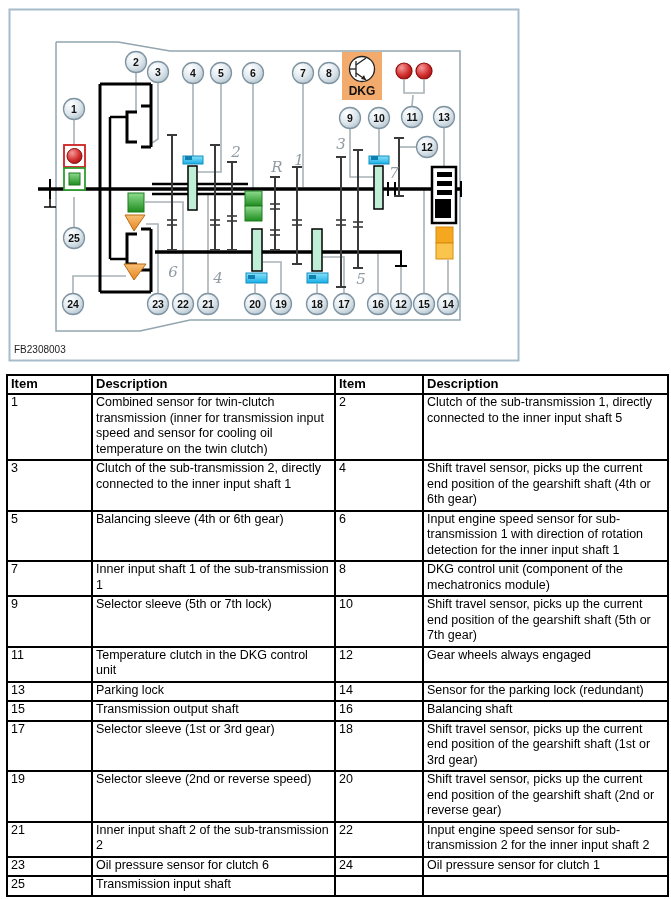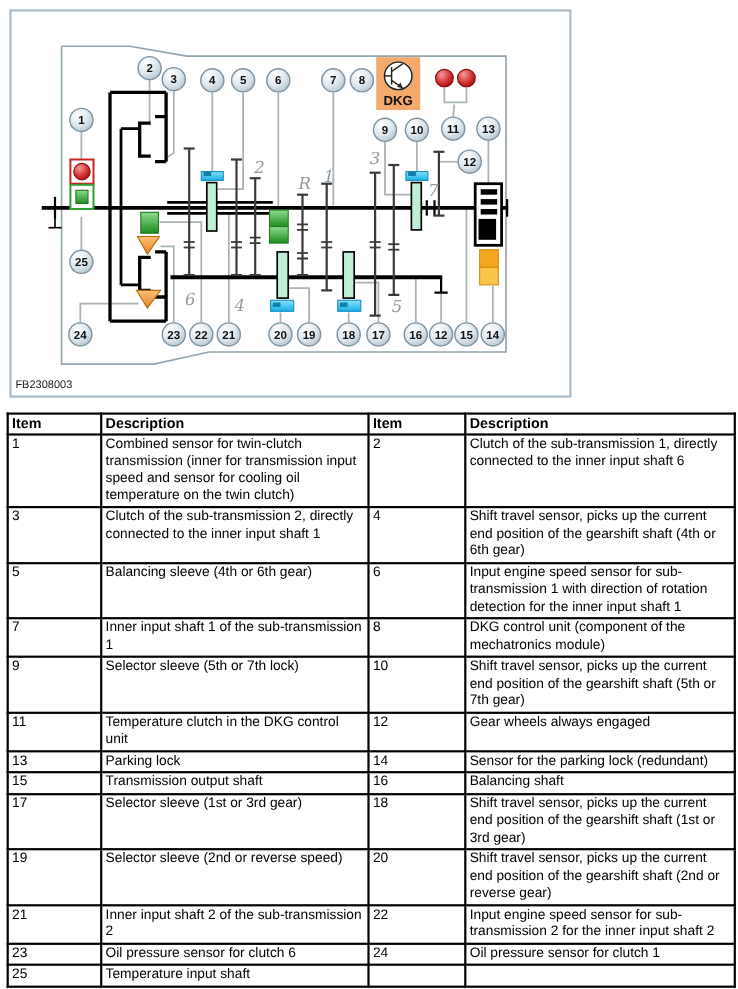--- a/index.html
+++ b/index.html
@@ -374,21 +374,21 @@
       <th>Description</th>
       <th>Item</th>
       <th>Description</th>
     </tr>
   </thead>
   <tbody id="legend-body">
         <tr>
           <td>1</td>
           <td>Combined sensor for twin-clutch transmission (inner for transmission input speed and sensor for cooling oil temperature on the twin clutch)</td>
           <td>2</td>
-          <td>Clutch of the sub-transmission 1, directly connected to the inner input shaft 6</td>
+          <td>Clutch of the sub-transmission 1, directly connected to the inner input shaft 5</td>
         </tr>
         <tr>
           <td>3</td>
           <td>Clutch of the sub-transmission 2, directly connected to the inner input shaft 1</td>
           <td>4</td>
           <td>Shift travel sensor, picks up the current end position of the gearshift shaft (4th or 6th gear)</td>
         </tr>
         <tr>
           <td>5</td>
           <td>Balancing sleeve (4th or 6th gear)</td>
@@ -444,20 +444,20 @@
           <td>Input engine speed sensor for sub-transmission 2 for the inner input shaft 2</td>
         </tr>
         <tr>
           <td>23</td>
           <td>Oil pressure sensor for clutch 6</td>
           <td>24</td>
           <td>Oil pressure sensor for clutch 1</td>
         </tr>
         <tr>
           <td>25</td>
-          <td>Temperature input shaft</td>
+          <td>Transmission input shaft</td>
           <td></td>
           <td></td>
         </tr>
       </tbody>
 </table>
 
 </div>
 
 </body></html>

